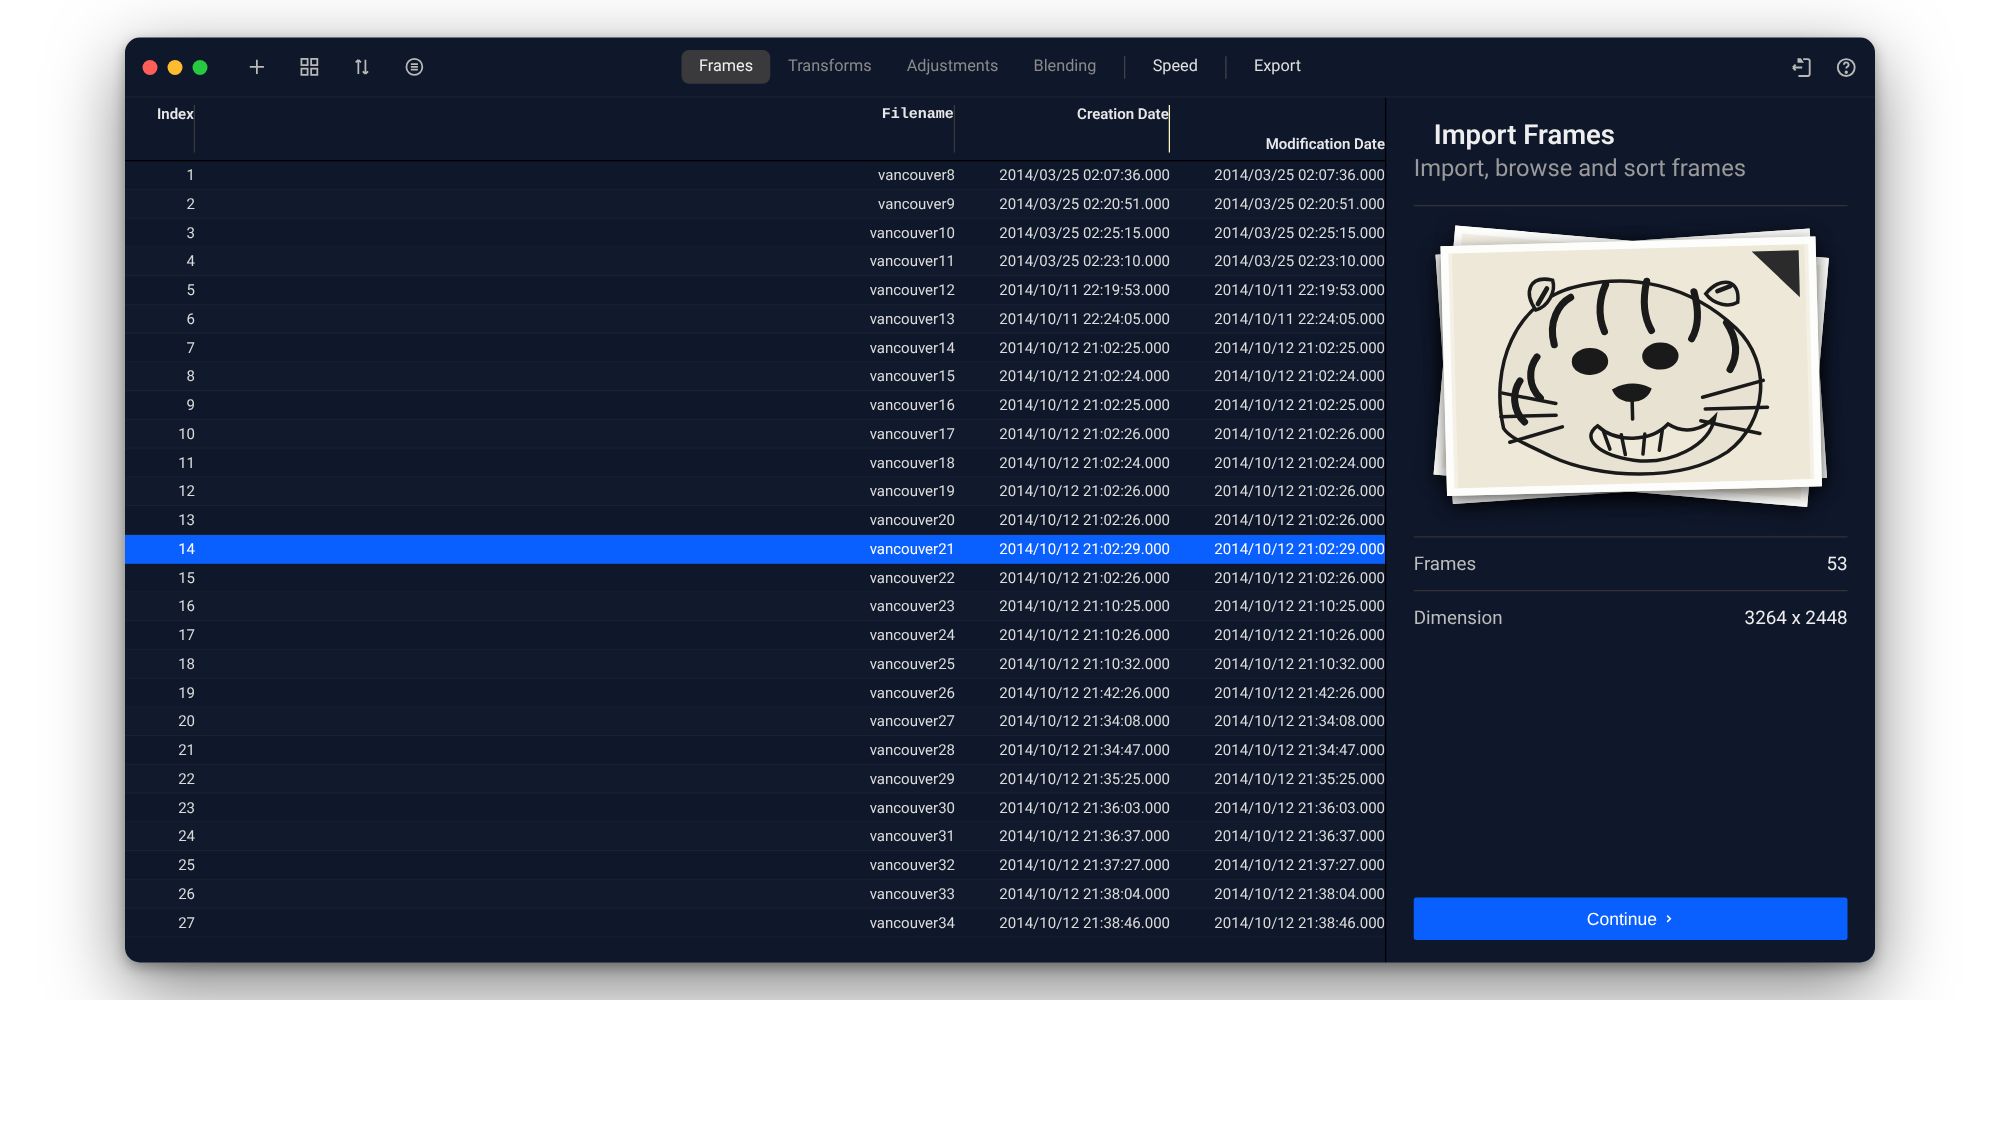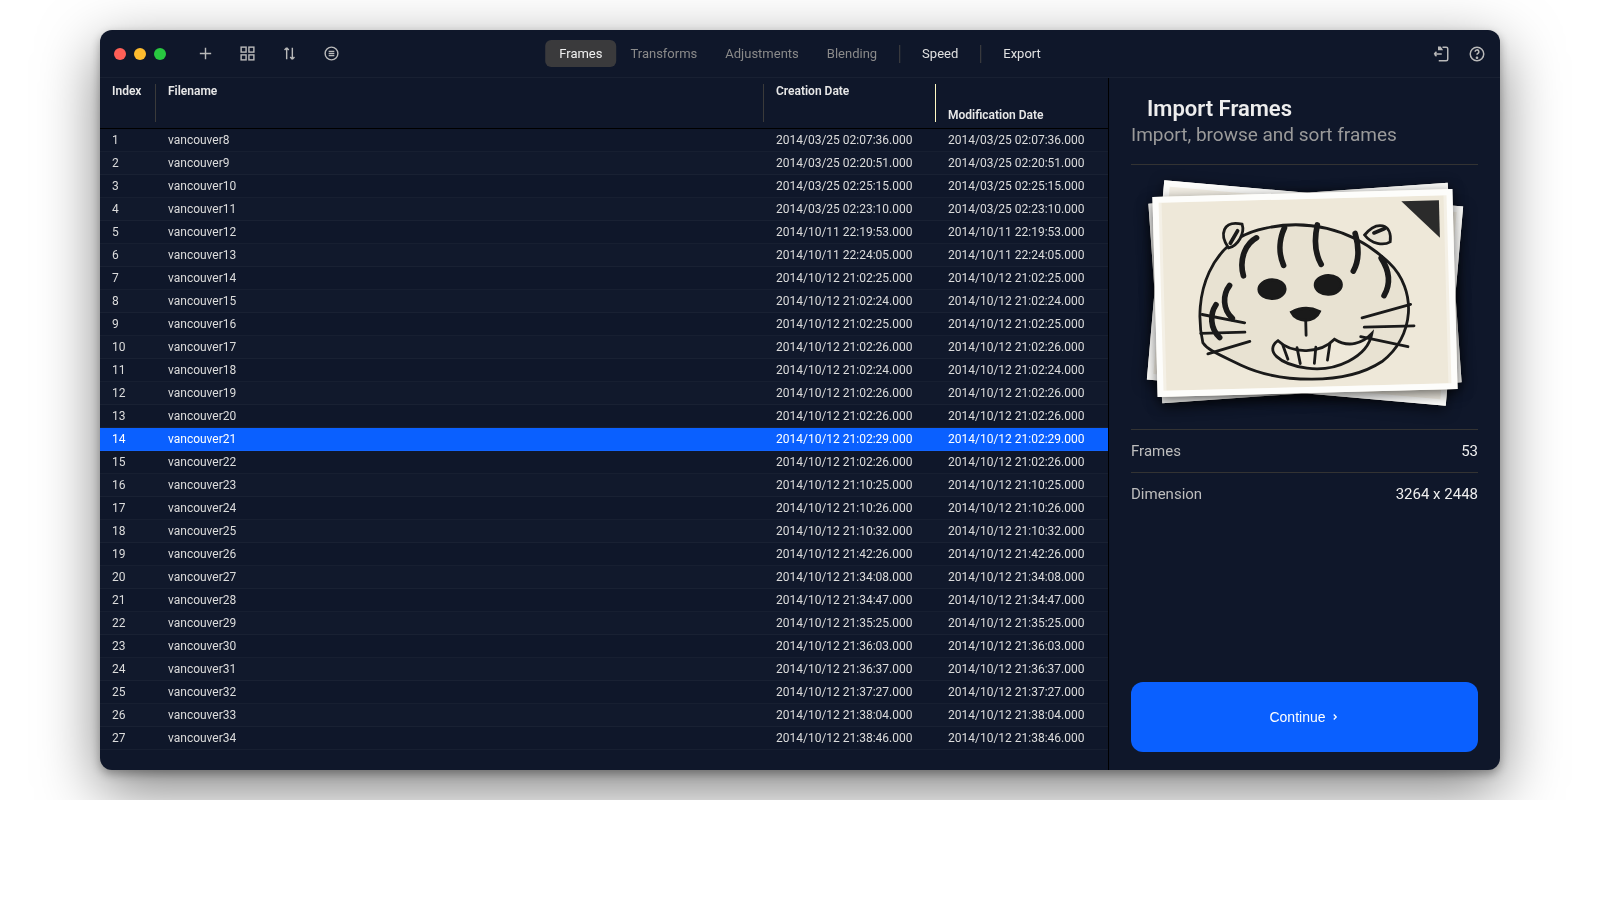--- a/index.html
+++ b/index.html
@@ -45,31 +45,31 @@
     color: #8a8a8a;
     cursor: pointer;
     border-radius: 6px;
   }
   .tab.active { background: #3a3a3c; color: #f0f0f0; }
   .tab.bright { color: #e0e0e0; }
   .tab-sep { width: 1px; height: 18px; background: #444; margin: 0 8px; }
   .toolbar-right { margin-left: auto; display: flex; gap: 18px; align-items: center; }
   
   .content { flex: 1; display: flex; overflow: hidden; }
-  .main { flex: 1; display: flex; flex-direction: column; overflow: hidden; }
+  .main { flex: 1; display: flex; flex-direction: column; overflow: hidden; text-align: right; }
   .table-header {
     display: flex;
     font-size: 12px;
     font-weight: 600;
     color: #e8e8e8;
     border-bottom: 1px solid #000;
     padding: 6px 0;
   }
   .col-index { width: 56px; padding-left: 12px; border-right: 1px solid #3a3a3a; }
-  .col-filename { flex: 1; padding-left: 12px; border-right: 1px solid #3a3a3a; }
+  .col-filename { flex: 1; padding-left: 12px; border-right: 1px solid #3a3a3a; font-family: Liberation Mono, monospace; }
   .col-created { width: 172px; padding-left: 12px; border-right: 1px solid #fef9c3; }
   .col-modified { width: 172px; padding-left: 12px; margin-top: 24px; }
   .table-body { flex: 1; overflow-y: auto; }
   .row {
     display: flex;
     font-size: 12px;
     color: #dcdcdc;
     height: 23px;
     align-items: center;
     border-bottom: 1px solid rgba(255,255,255,0.035);
@@ -113,22 +113,22 @@
   .photo.p3 { transform: rotate(-1.5deg); display:flex; align-items:center; justify-content:center; overflow:hidden; }
   .tiger-svg { width: 100%; height: 100%; }
   .stat-row { display: flex; justify-content: space-between; font-size: 15px; padding: 12px 0; border-top: 1px solid #333; color: #bdbdbd; }
   .stat-row .val { color: #eee; }
   .continue-btn {
     margin-top: auto;
     background: #0a60ff;
     color: #fff;
     border: none;
     font-size: 14px;
-    padding: 27px 0;
-    border-radius: 12px;
+    padding: 9px 0;
+    border-radius: 2px;
     cursor: pointer;
     display: flex;
     align-items: center;
     justify-content: center;
     gap: 4px;
   }
   
   .table-body::-webkit-scrollbar { width: 0; }
 </style>
 </head>

